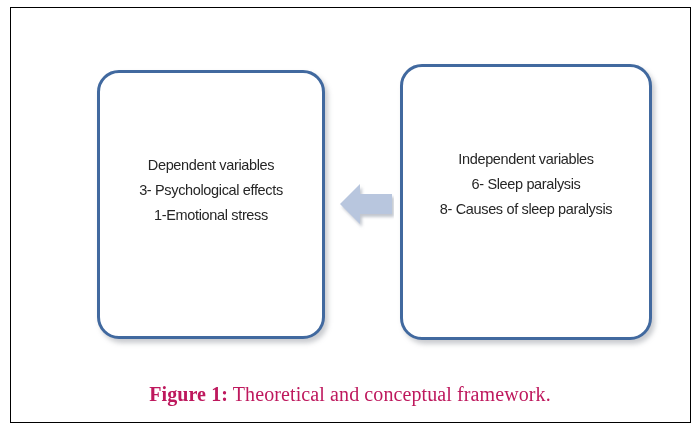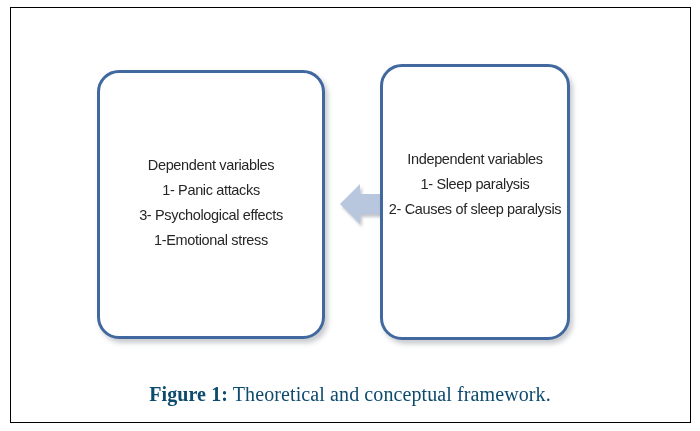--- a/index.html
+++ b/index.html
@@ -43,23 +43,23 @@
   }
 
   #box-dependent {
     left: 97px;
     top: 70px;
     width: 228px;
     height: 269px;
   }
 
   #box-independent {
-    left: 380px;
+    left: 400px;
     top: 64px;
-    width: 190px;
+    width: 252px;
     height: 276px;
   }
 
   .box-text {
     position: absolute;
     left: 0;
     right: 0;
     text-align: center;
     color: #262626;
     font-family: "Liberation Sans", sans-serif;
@@ -86,62 +86,61 @@
 
   
   #figure-caption {
     position: absolute;
     left: 0;
     right: 0;
     top: 383px;
     text-align: center;
     font-family: "Liberation Serif", serif;
     font-size: 20px;
-    color: #0c4a6e;
+    color: #be185d;
     letter-spacing: 0.1px;
   }
   #figure-caption .caption-label {
     font-weight: bold;
   }
   #figure-caption .caption-text {
     font-weight: normal;
   }
 </style>
 </head>
 <body>
 
 <div id="figure-root">
 
   <div id="figure-frame"></div>
 
   <div class="flow-box" id="box-dependent">
     <div class="box-text">
       <span class="line">Dependent variables</span>
-      <span class="line">1- Panic attacks</span>
       <span class="line">3- Psychological effects</span>
       <span class="line">1-Emotional stress</span>
     </div>
   </div>
 
   <div id="flow-arrow">
     <svg viewBox="0 0 56 56" xmlns="http://www.w3.org/2000/svg">
       <defs>
         <filter id="arrowShadow" x="-30%" y="-30%" width="170%" height="170%">
           <feDropShadow dx="2" dy="3" stdDeviation="1.6" flood-color="#8e96a6" flood-opacity="0.55"></feDropShadow>
         </filter>
       </defs>
       <polygon points="2,28 22,8 22,18 54,18 54,38 22,38 22,48" fill="#b8c6de" filter="url(#arrowShadow)"></polygon>
     </svg>
   </div>
 
   <div class="flow-box" id="box-independent">
     <div class="box-text">
       <span class="line">Independent variables</span>
-      <span class="line">1-  Sleep paralysis</span>
-      <span class="line">2- Causes of sleep paralysis</span>
+      <span class="line">6-  Sleep paralysis</span>
+      <span class="line">8- Causes of sleep paralysis</span>
     </div>
   </div>
 
   <div id="figure-caption">
     <span class="caption-label">Figure 1:</span><span class="caption-text"> Theoretical and conceptual framework.</span>
   </div>
 
 </div>
 
 </body></html>

